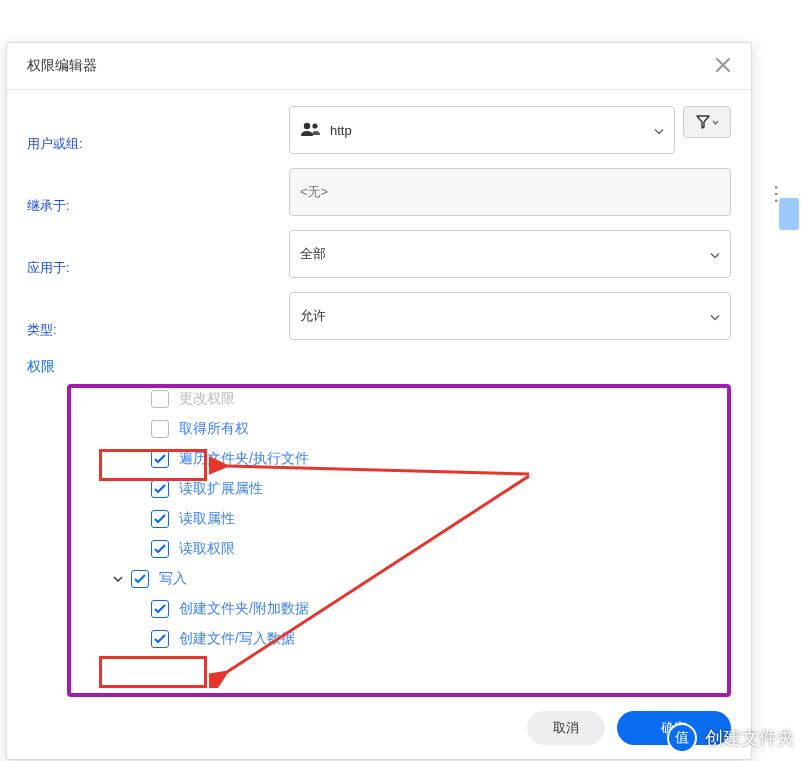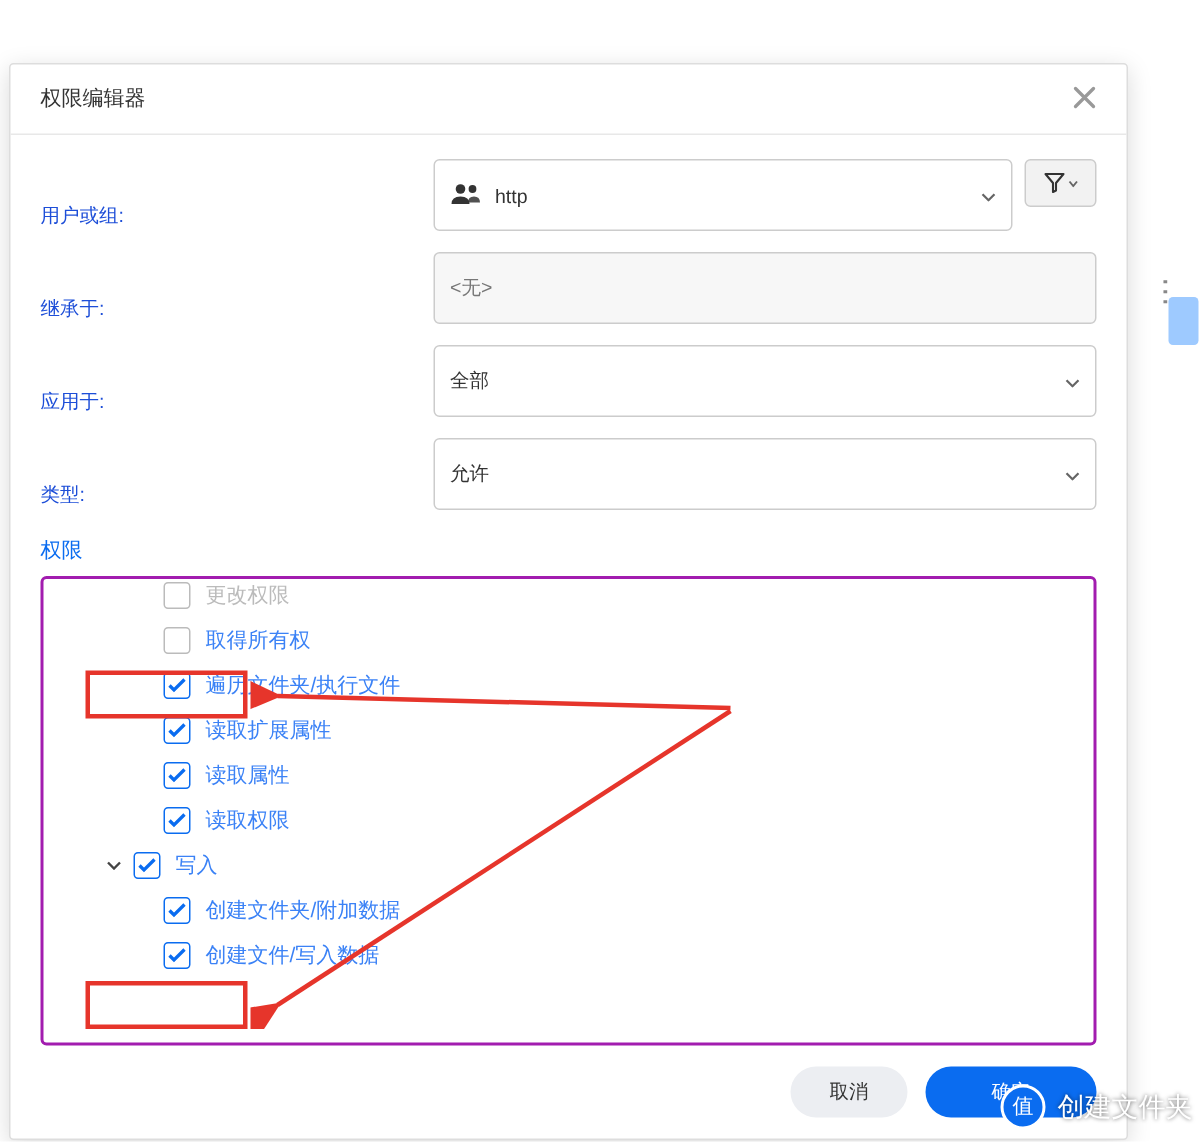--- a/index.html
+++ b/index.html
@@ -104,26 +104,27 @@
   }
   .user-icon {
     margin-right: 8px;
   }
   .section-label {
     color: #0a6cf0;
     font-size: 14px;
     margin: 4px 0 8px 0;
   }
   .perm-box {
-    border: 2px solid #a21caf;
+    border: 4px solid #a21caf;
     border-radius: 4px;
     flex: 1;
     overflow: hidden;
     position: relative;
     margin-bottom: 14px;
+    margin-left: 40px;
   }
   .perm-scroll {
     height: 100%;
     overflow-y: auto;
     padding: 6px 0;
   }
   .perm-scroll::-webkit-scrollbar { width: 14px; }
   .perm-scroll::-webkit-scrollbar-track { background: #f5f5f5; }
   .perm-scroll::-webkit-scrollbar-thumb { background: #c8c8c8; border-radius: 3px; }
   .perm-item {

